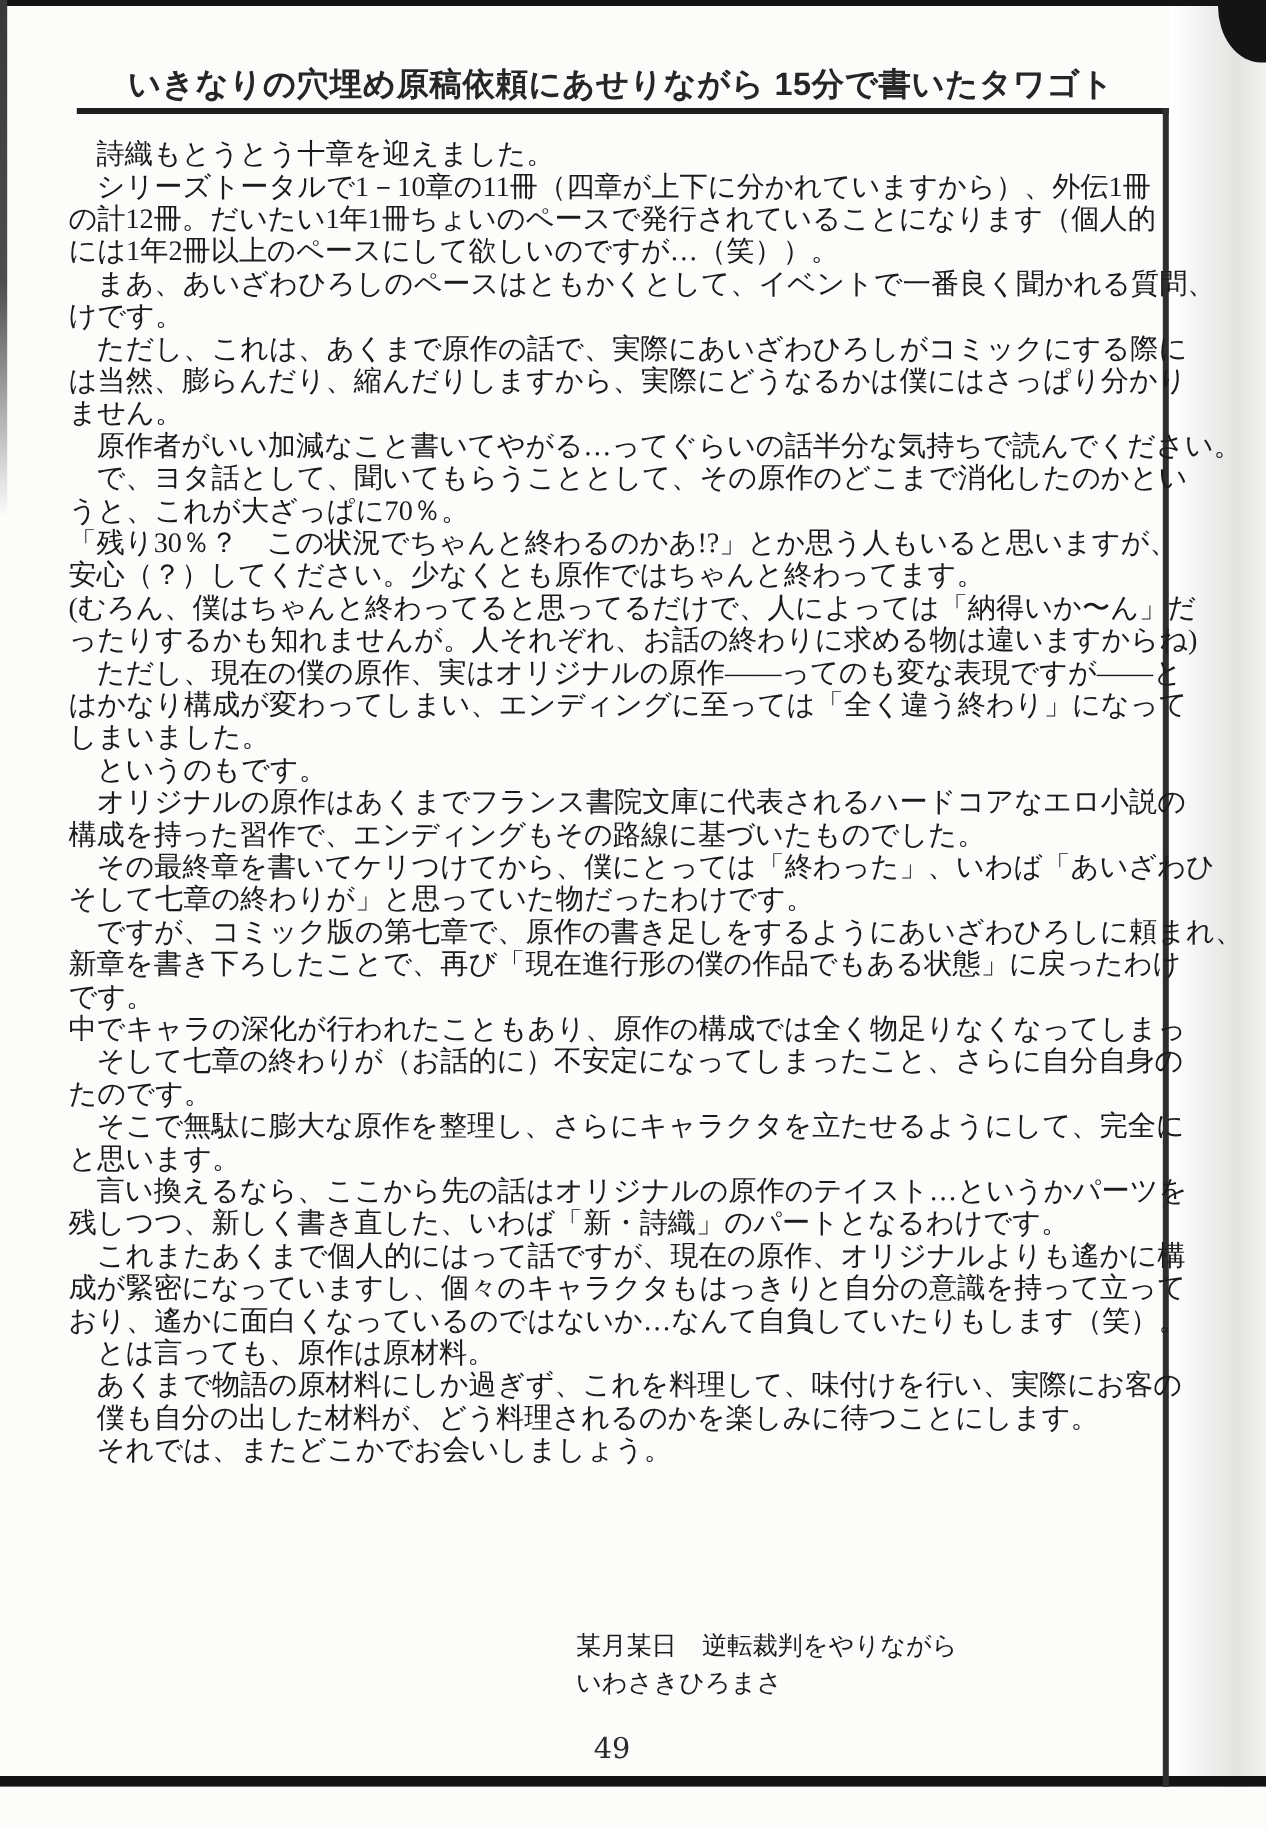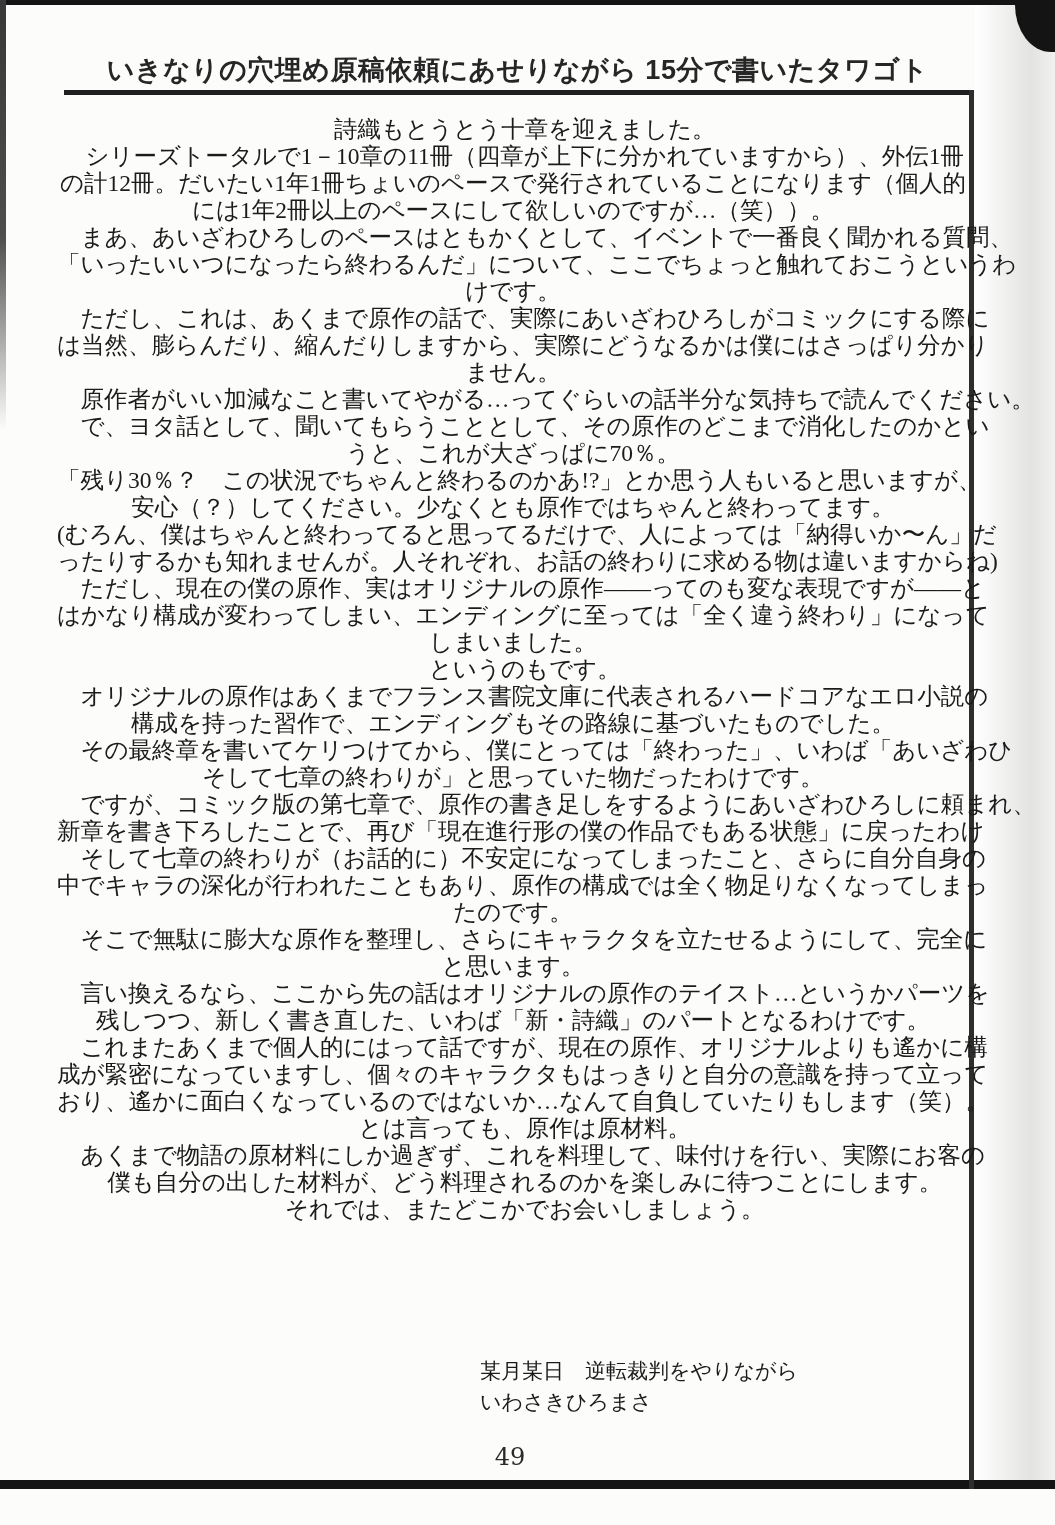--- a/index.html
+++ b/index.html
@@ -28,21 +28,21 @@
     text-align:center;
     font-family:"Liberation Sans","DejaVu Sans",sans-serif;
     font-weight:bold;font-size:27px;line-height:32px;
     letter-spacing:0.5px;color:#262626;white-space:pre;
   }
   .header-rule{position:absolute;left:64px;top:90px;width:910px;height:5px;background:var(--rule,#1f1f1f);}
   .box-right-border{position:absolute;left:969px;top:90px;width:5px;height:1427px;background:#2e2e2e;}
   
   .body-text{
     position:absolute;left:57px;top:116px;width:912px;
-    font-size:23.5px;line-height:27px;color:var(--ink,#1b1b1b);text-align:center;
+    font-size:23.5px;line-height:27px;color:var(--ink,#1b1b1b);
   }
   .body-line{white-space:pre;height:27px;overflow:visible;}
   
   .signature{
     position:absolute;left:480px;top:1356px;width:465px;
     text-align:left;font-size:21px;line-height:31px;color:var(--ink,#1b1b1b);
   }
   .sig-line{white-space:pre;}
   
   .page-number{
@@ -65,21 +65,20 @@
   <h1 class="header-title">いきなりの穴埋め原稿依頼にあせりながら 15分で書いたタワゴト</h1>
   <div class="header-rule"></div>
   <div class="box-right-border"></div>
 
   <div class="body-text">
       <div class="body-line">　詩織もとうとう十章を迎えました。</div>
       <div class="body-line">　シリーズトータルで1－10章の11冊（四章が上下に分かれていますから）、外伝1冊</div>
       <div class="body-line">の計12冊。だいたい1年1冊ちょいのペースで発行されていることになります（個人的</div>
       <div class="body-line">には1年2冊以上のペースにして欲しいのですが…（笑））。</div>
       <div class="body-line">　まあ、あいざわひろしのペースはともかくとして、イベントで一番良く聞かれる質問、</div>
-      <div class="body-line">「いったいいつになったら終わるんだ」について、ここでちょっと触れておこうというわ</div>
       <div class="body-line">けです。</div>
       <div class="body-line">　ただし、これは、あくまで原作の話で、実際にあいざわひろしがコミックにする際に</div>
       <div class="body-line">は当然、膨らんだり、縮んだりしますから、実際にどうなるかは僕にはさっぱり分かり</div>
       <div class="body-line">ません。</div>
       <div class="body-line">　原作者がいい加減なこと書いてやがる…ってぐらいの話半分な気持ちで読んでください。</div>
       <div class="body-line">　で、ヨタ話として、聞いてもらうこととして、その原作のどこまで消化したのかとい</div>
       <div class="body-line">うと、これが大ざっぱに70％。</div>
       <div class="body-line">「残り30％？　この状況でちゃんと終わるのかあ!?」とか思う人もいると思いますが、</div>
       <div class="body-line">安心（？）してください。少なくとも原作ではちゃんと終わってます。</div>
       <div class="body-line">(むろん、僕はちゃんと終わってると思ってるだけで、人によっては「納得いか〜ん」だ</div>
@@ -87,22 +86,23 @@
       <div class="body-line">　ただし、現在の僕の原作、実はオリジナルの原作――ってのも変な表現ですが――と</div>
       <div class="body-line">はかなり構成が変わってしまい、エンディングに至っては「全く違う終わり」になって</div>
       <div class="body-line">しまいました。</div>
       <div class="body-line">　というのもです。</div>
       <div class="body-line">　オリジナルの原作はあくまでフランス書院文庫に代表されるハードコアなエロ小説の</div>
       <div class="body-line">構成を持った習作で、エンディングもその路線に基づいたものでした。</div>
       <div class="body-line">　その最終章を書いてケリつけてから、僕にとっては「終わった」、いわば「あいざわひ</div>
       <div class="body-line">そして七章の終わりが」と思っていた物だったわけです。</div>
       <div class="body-line">　ですが、コミック版の第七章で、原作の書き足しをするようにあいざわひろしに頼まれ、</div>
       <div class="body-line">新章を書き下ろしたことで、再び「現在進行形の僕の作品でもある状態」に戻ったわけ</div>
+      <div class="body-line">です。</div>
+      <div class="body-line">中でキャラの深化が行われたこともあり、原作の構成では全く物足りなくなってしまっ</div>
       <div class="body-line">　そして七章の終わりが（お話的に）不安定になってしまったこと、さらに自分自身の</div>
-      <div class="body-line">中でキャラの深化が行われたこともあり、原作の構成では全く物足りなくなってしまっ</div>
       <div class="body-line">たのです。</div>
       <div class="body-line">　そこで無駄に膨大な原作を整理し、さらにキャラクタを立たせるようにして、完全に</div>
       <div class="body-line">と思います。</div>
       <div class="body-line">　言い換えるなら、ここから先の話はオリジナルの原作のテイスト…というかパーツを</div>
       <div class="body-line">残しつつ、新しく書き直した、いわば「新・詩織」のパートとなるわけです。</div>
       <div class="body-line">　これまたあくまで個人的にはって話ですが、現在の原作、オリジナルよりも遙かに構</div>
       <div class="body-line">成が緊密になっていますし、個々のキャラクタもはっきりと自分の意識を持って立って</div>
       <div class="body-line">おり、遙かに面白くなっているのではないか…なんて自負していたりもします（笑）。</div>
       <div class="body-line">　とは言っても、原作は原材料。</div>
       <div class="body-line">　あくまで物語の原材料にしか過ぎず、これを料理して、味付けを行い、実際にお客の</div>

